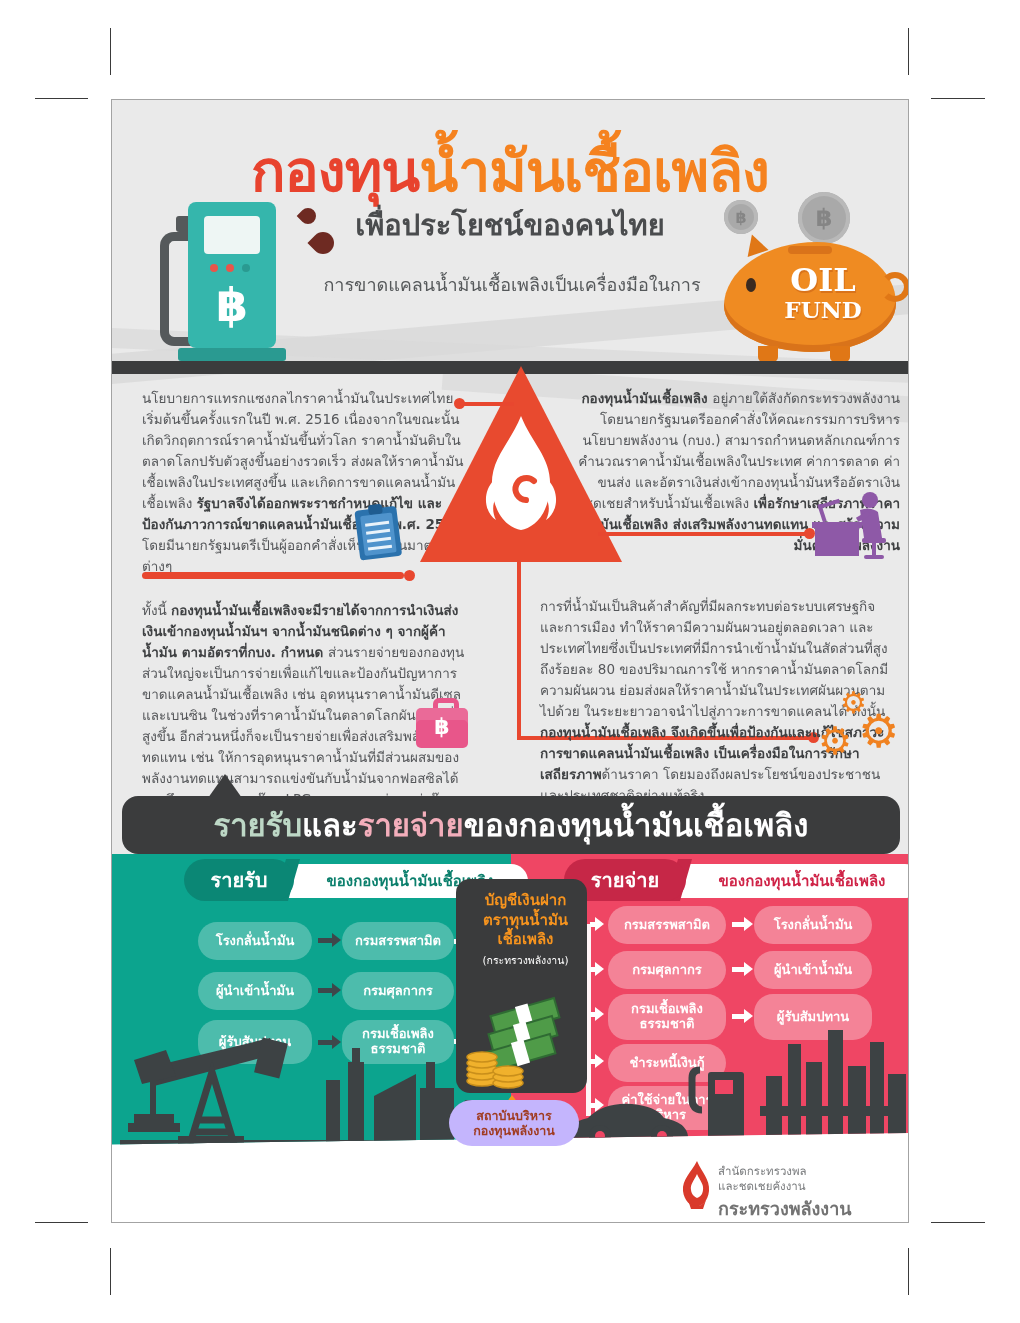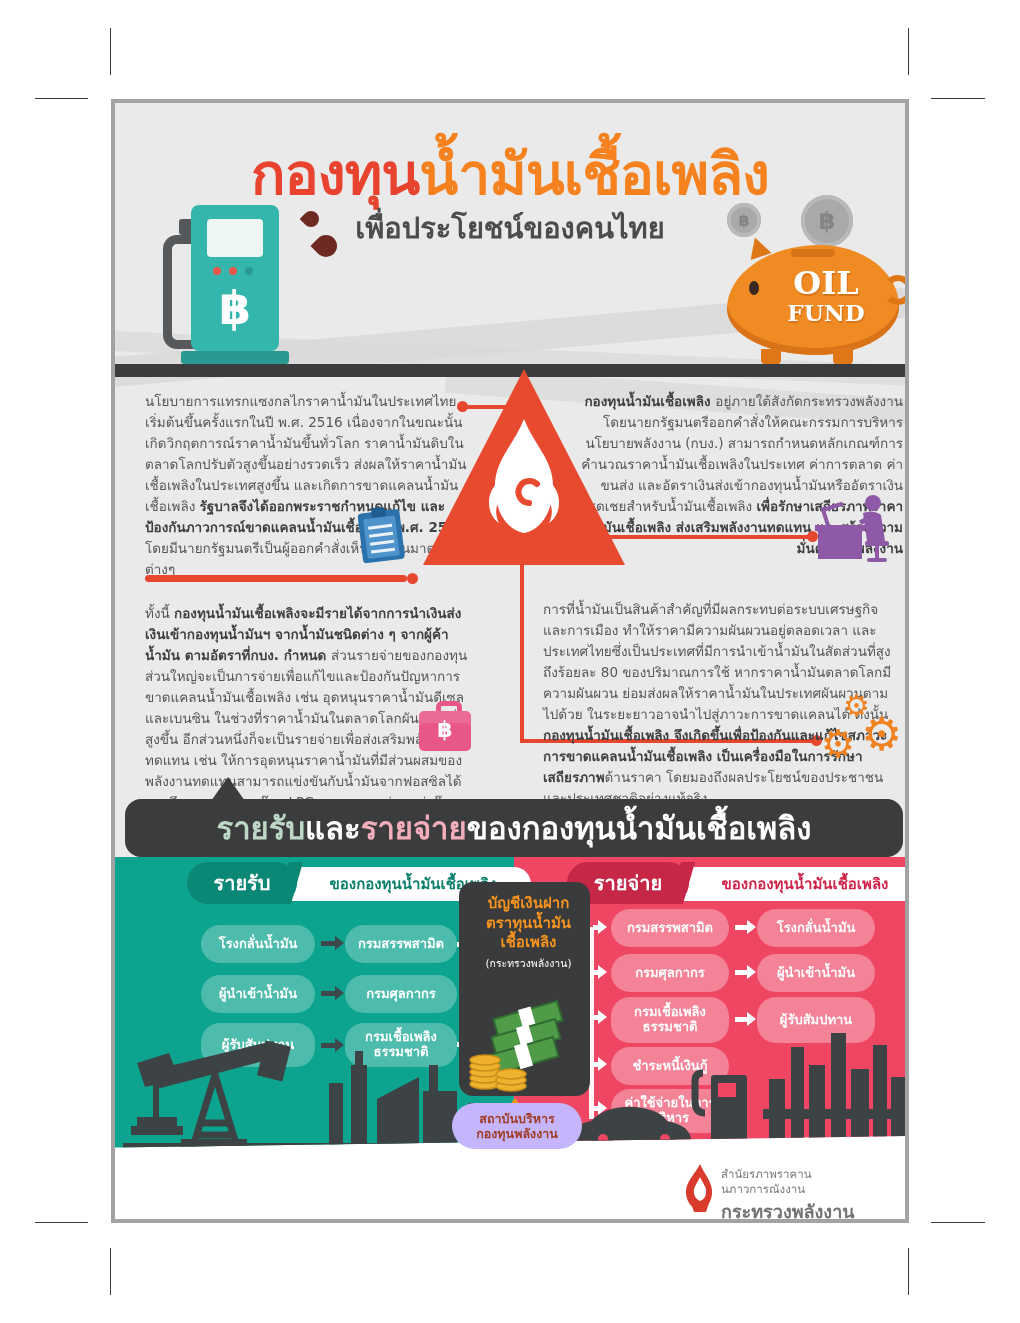--- a/index.html
+++ b/index.html
@@ -1,19 +1,19 @@
 <!DOCTYPE html>
 <html><head>
 <meta charset="utf-8">
 <style>
   html,body{margin:0;padding:0;}
   body{width:1020px;height:1323px;background:#fff;font-family:"DejaVu Sans","Liberation Sans",sans-serif;}
   .canvas{position:relative;width:1020px;height:1323px;background:#fff;overflow:hidden;}
   .crop{position:absolute;background:#3a3a3a;}
-  .poster{position:absolute;left:111px;top:99px;width:798px;height:1124px;background:#eaeaea;border:4px solid #a3a3a3;box-sizing:border-box;overflow:hidden;}
+  .poster{position:absolute;left:111px;top:99px;width:798px;height:1124px;background:#eaeaea;border:1px solid #a3a3a3;box-sizing:border-box;overflow:hidden;}
   .stripe{position:absolute;background:#d8d8d8;}
   
   .title{position:absolute;left:0;top:26px;width:100%;text-align:center;font-size:57px;font-weight:bold;letter-spacing:-1px;}
   .title .t-red{color:#e8432e;}
   .title .t-orange{color:#f5821f;}
   .subtitle{position:absolute;left:0;top:102px;width:100%;text-align:center;font-size:29px;font-weight:bold;color:#4a4c4e;}
   .desc1,.desc2{position:absolute;left:120px;width:560px;text-align:center;font-size:18px;color:#55585a;}
   .desc1{top:146px;}
   .desc2{top:170px;}
   .desc3{position:absolute;left:120px;top:194px;width:560px;text-align:center;font-size:29px;font-weight:bold;color:#f0762c;}
@@ -106,20 +106,21 @@
   <div class="poster">
 
     <div class="stripe" style="left:-40px;top:218px;width:900px;height:30px;transform:rotate(-5deg);opacity:.8;"></div>
     <div class="stripe" style="left:-40px;top:246px;width:900px;height:20px;transform:rotate(2.5deg);opacity:.7;"></div>
     <div class="stripe" style="left:330px;top:282px;width:520px;height:26px;transform:rotate(4deg);opacity:.7;"></div>
 
     <div class="title">
       <span class="t-red">กองทุน</span><span class="t-orange">น้ำมันเชื้อเพลิง</span>
     </div>
     <div class="subtitle">เพื่อประโยชน์ของคนไทย</div>
+    <div class="desc2">การขาดแคลนน้ำมันเชื้อเพลิงเป็นเครื่องมือในการ</div>
 
     <div class="pump">
       <div class="hose"></div>
       <div class="nozzle"></div>
       <div class="body"></div>
       <div class="screen"></div>
       <div class="dot" style="left:50px;background:#e8564a;"></div>
       <div class="dot" style="left:66px;background:#e8564a;"></div>
       <div class="dot" style="left:82px;background:#2a9a91;"></div>
       <div class="baht">฿</div>
@@ -418,17 +419,17 @@
     <div class="uparrow"></div>
     <div class="adminpill">
       <span>สถาบันบริหาร</span>
       <span>กองทุนพลังงาน</span>
     </div>
 
     <svg width="36" height="50" viewBox="0 0 36 50" style="position:absolute;left:566px;top:1060px;">
       <path d="M19,1 C13,13 4,19 5,31 c1,10 8,15 13,16 c6,-1 12,-6 13,-16 C32,19 24,13 19,1 Z M19,14 c-3,7 -7,10 -6,16 c0.6,5 4,7 6,8 c3,-1 5.4,-3 6,-8 c1,-6 -3,-9 -6,-16 Z" fill="#d93a2b" fill-rule="evenodd"></path>
       <path d="M10,40 q4,6 9,6 q5,0 9,-6 l-3,9 l-12,0 Z" fill="#d93a2b"></path>
     </svg>
-    <div class="f-org" style="top:1062px;">สำนัยรภาพราคาน</div>
-    <div class="f-org" style="top:1077px;">นภาวการณังงาน</div>
+    <div class="f-org" style="top:1062px;">สำนัดกระทรวงพล</div>
+    <div class="f-org" style="top:1077px;">และชดเชยคังงาน</div>
     <div class="f-min">กระทรวงพลังงาน</div>
   </div>
 </div>
 
 </body></html>

